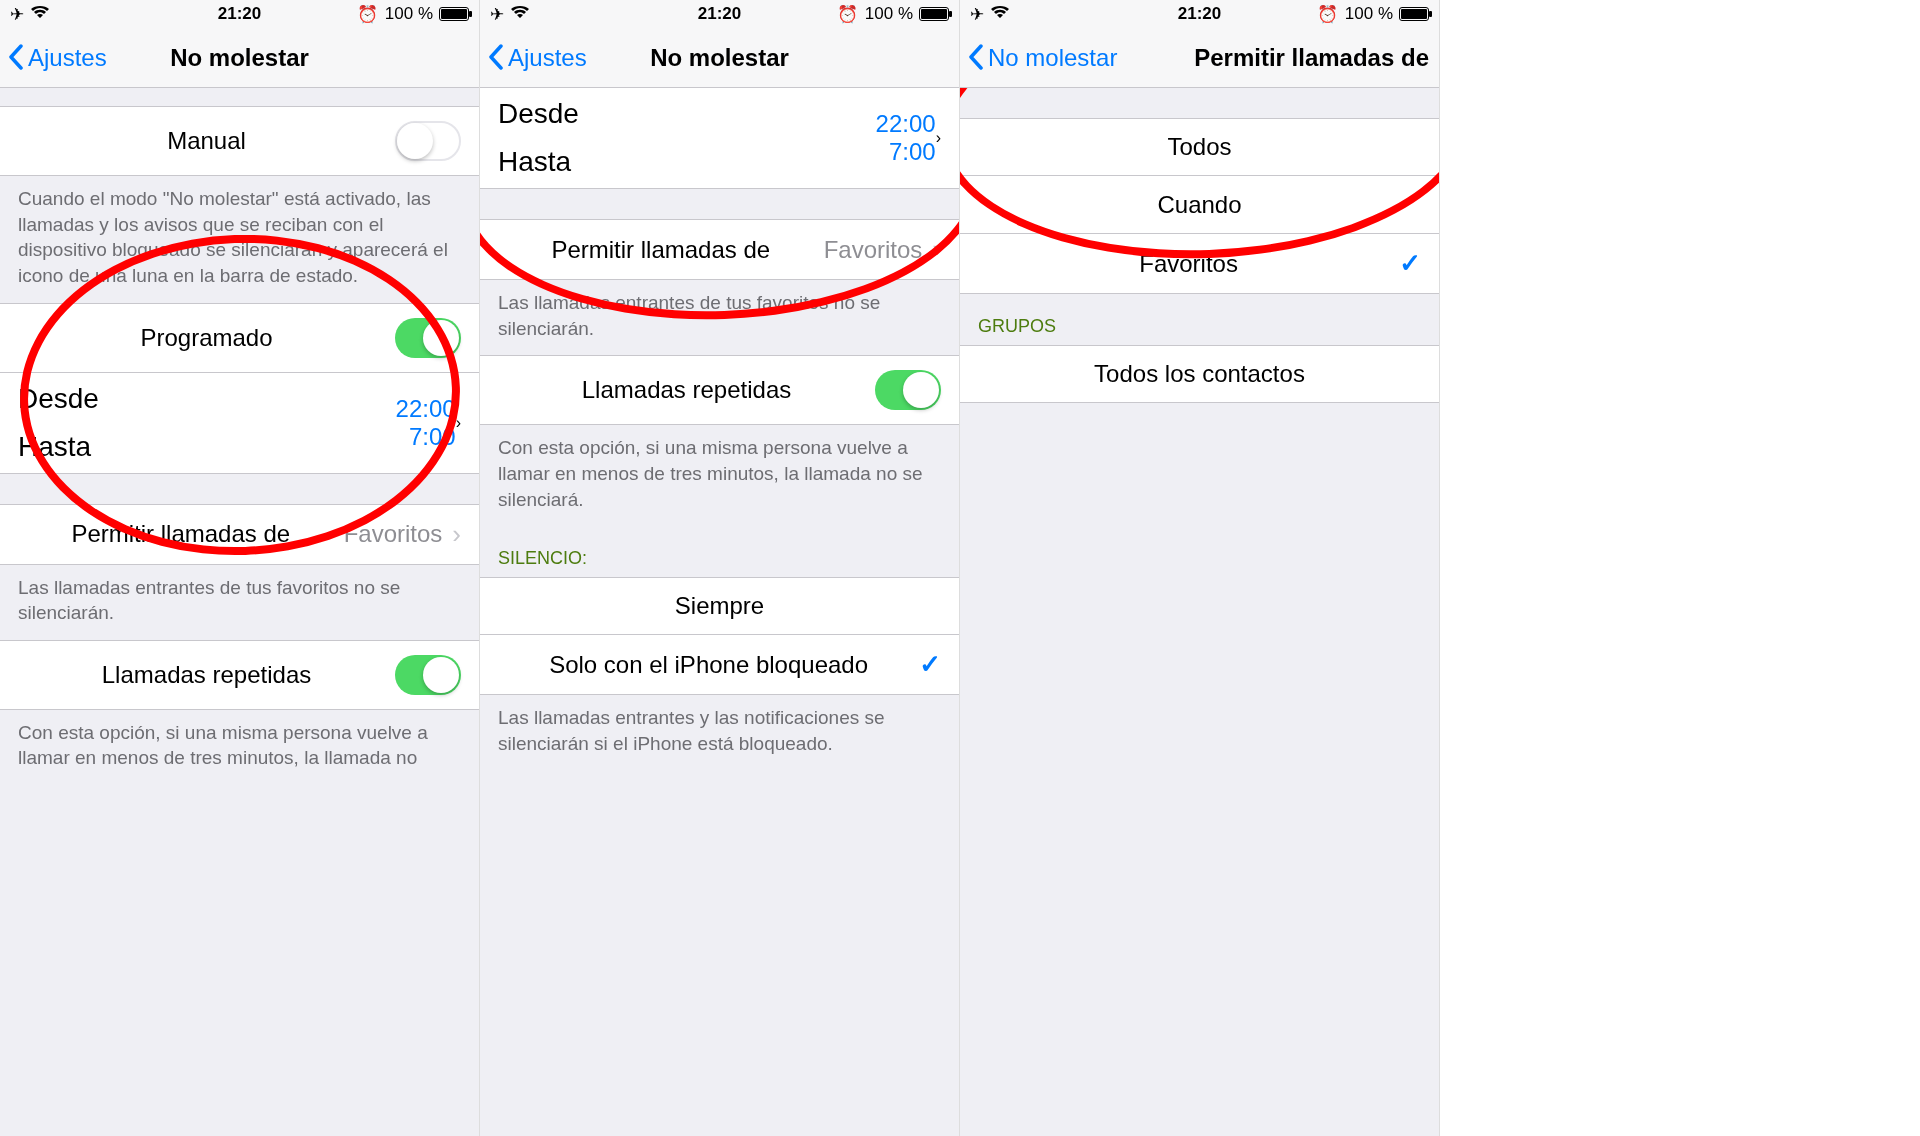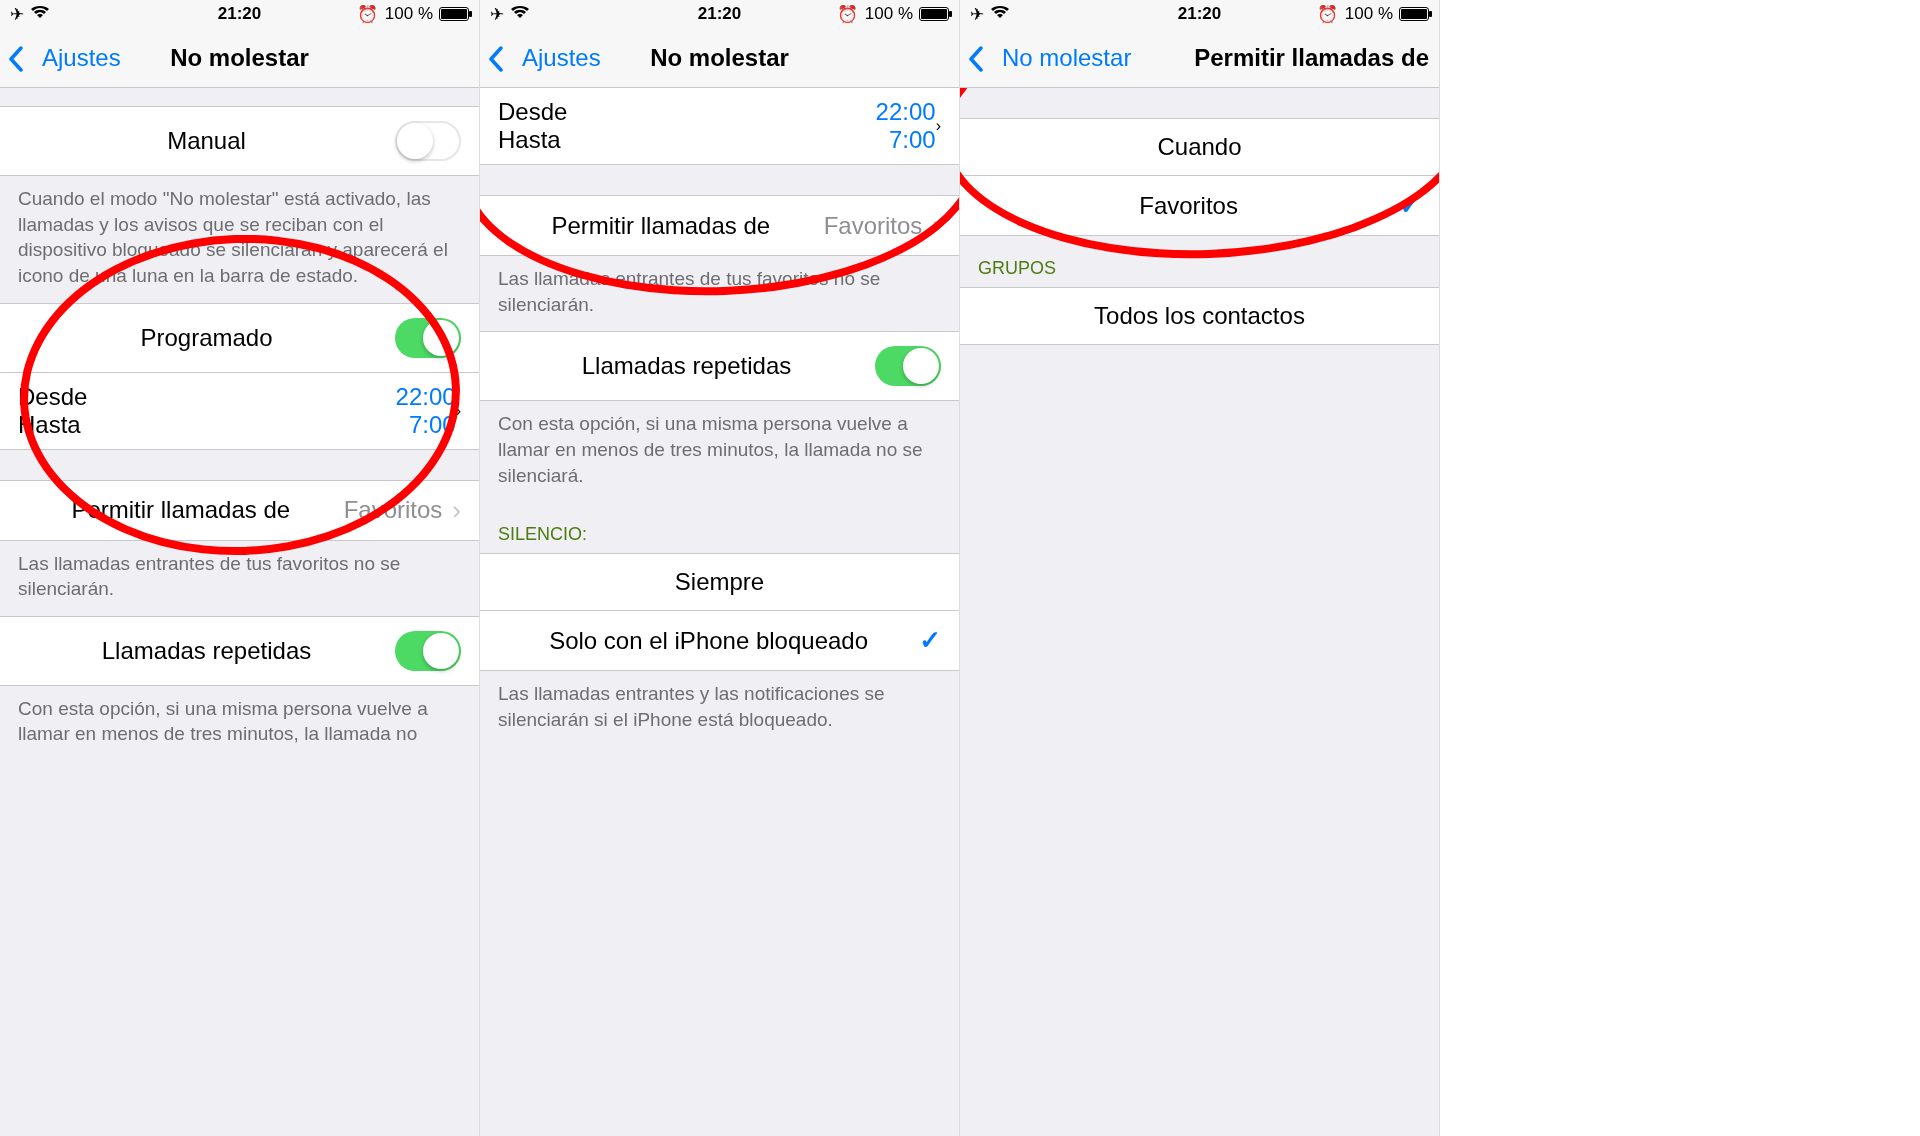--- a/index.html
+++ b/index.html
@@ -37,24 +37,24 @@
     height: 60px;
     background: #f7f7f8;
     border-bottom: 1px solid #c8c7cc;
     display: flex;
     align-items: center;
     padding: 0 8px;
     position: relative;
   }
   .back-btn {
     display: flex;
-    align-items: flex-end;
+    align-items: flex-start;
     color: #007aff;
     font-size: 24px;
-    gap: 18px;
+    gap: 4px;
     cursor: pointer;
   }
   .nav-title {
     font-size: 24px;
     font-weight: 600;
     color: #000;
     position: absolute;
     left: 50%;
     transform: translateX(-50%);
     white-space: nowrap;
@@ -113,21 +113,21 @@
   .toggle.on .knob { right: 2px; }
   .time-cell {
     background:#fff;
     border-top:1px solid #c8c7cc;
     border-bottom:1px solid #c8c7cc;
     padding: 10px 18px;
     display:flex;
     align-items:center;
   }
   .time-cell.noborder-top{border-top:none;}
-  .time-labels { flex:1; display:flex; flex-direction:column; gap:0; font-size:24px; }
+  .time-labels { flex:1; display:flex; flex-direction:column; gap:16px; font-size:28px; }
   .time-values { display:flex; flex-direction:column; font-size:24px; text-align:right; color:#007aff;}
   .battery {
     display:inline-block; width:30px; height:14px; border:1.5px solid #000; border-radius:3px; position:relative;
   }
   .battery::after{content:""; position:absolute; right:-4px; top:3px; width:3px; height:6px; background:#000; border-radius:1px;}
   .battery .fill{position:absolute; left:1px; top:1px; bottom:1px; right:1px; background:#000; border-radius:1px;}
   
   .annot {
     position:absolute;
     border: 8px solid #ff0000;
@@ -312,20 +312,23 @@
           <path d="M13 2 L3 13 L13 24" stroke="#007aff" stroke-width="3.5" fill="none" stroke-linecap="round" stroke-linejoin="round"></path>
         </svg>
       <span>No molestar</span>
     </div>
     <div class="nav-title shifted">Permitir llamadas de</div>
   </div>
   <div class="content" style="position:relative">
     <div class="group-spacer"></div>
     <div style="position:relative">
       <div class="cell">
+        <span class="label">Todos</span>
+      </div>
+      <div class="cell">
         <span class="label">Cuando</span>
       </div>
       <div class="cell">
         <span class="label">Favoritos</span>
         <span class="check">✓</span>
       </div>
       <div class="annot-clip" style="left:0; top:-40px; right:0; height:260px;">
         <div class="annot annot3"></div>
       </div>
     </div>

